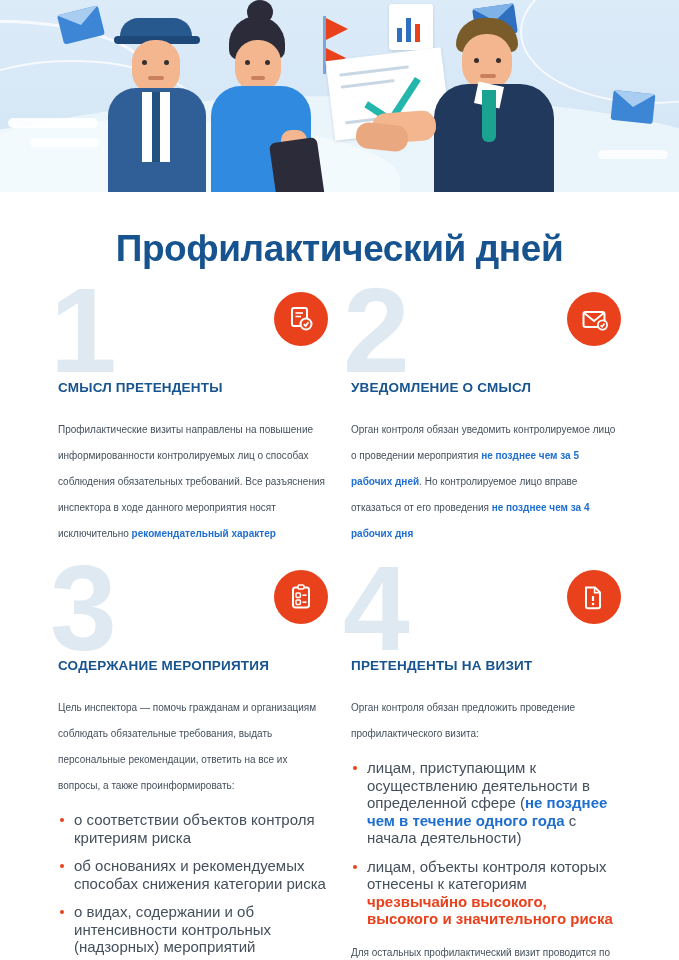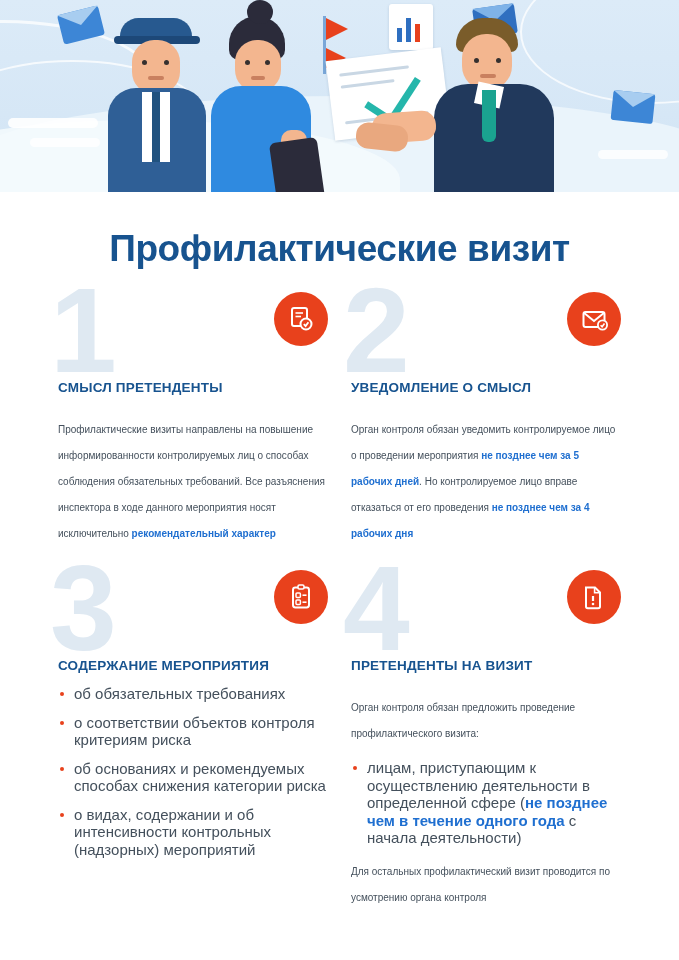--- a/index.html
+++ b/index.html
@@ -274,21 +274,21 @@
       <div style="position:absolute;left:50px;top:54px;width:16px;height:4px;background:#c9805f;border-radius:3px;"></div>
       <div style="position:absolute;left:4px;top:64px;width:120px;height:116px;background:#21395c;border-radius:34px 34px 0 0;"></div>
       <div style="position:absolute;left:46px;top:64px;width:26px;height:22px;background:#ffffff;transform:rotate(12deg);"></div>
       <div style="position:absolute;left:52px;top:70px;width:14px;height:52px;background:#1aa390;border-radius:0 0 6px 6px;"></div>
     </div>
 
     <div class="skin" style="position:absolute;left:372px;top:112px;width:64px;height:30px;border-radius:14px;transform:rotate(-4deg);"></div>
     <div class="skin" style="position:absolute;left:356px;top:124px;width:52px;height:26px;border-radius:12px;transform:rotate(6deg);background:#e9a87f;"></div>
   </div>
 
-  <div class="title">Профилактические визит</div>
+  <div class="title">Профилактический дней</div>
 
   <div class="grid">
 
     <div class="cell" style="left:0px;top:0px;">
       <div class="big-num">1</div>
       <div class="icon-circle">
         <svg width="28" height="28" viewBox="0 0 28 28" aria-hidden="true">
           <rect x="5" y="3" width="15" height="18" rx="2" fill="none" stroke="#ffffff" stroke-width="2"></rect>
           <line x1="8.5" y1="8" x2="16" y2="8" stroke="#ffffff" stroke-width="1.6"></line>
           <line x1="8.5" y1="11.5" x2="14" y2="11.5" stroke="#ffffff" stroke-width="1.6"></line>
@@ -324,22 +324,24 @@
         <svg width="28" height="28" viewBox="0 0 28 28" aria-hidden="true">
           <rect x="6" y="4.5" width="16" height="20" rx="2.4" fill="none" stroke="#ffffff" stroke-width="2"></rect>
           <rect x="11" y="2" width="6" height="4" rx="1.4" fill="#e8411c" stroke="#ffffff" stroke-width="1.6"></rect>
           <rect x="9" y="10" width="4.4" height="4.4" rx="1" fill="none" stroke="#ffffff" stroke-width="1.5"></rect>
           <rect x="9" y="17" width="4.4" height="4.4" rx="1" fill="none" stroke="#ffffff" stroke-width="1.5"></rect>
           <line x1="15.5" y1="12.2" x2="19.5" y2="12.2" stroke="#ffffff" stroke-width="1.6"></line>
           <line x1="15.5" y1="19.2" x2="19.5" y2="19.2" stroke="#ffffff" stroke-width="1.6"></line>
         </svg>
       </div>
       <div class="cell-head">СОДЕРЖАНИЕ МЕРОПРИЯТИЯ</div>
+      <div class="cell-body">
+        <span>Цель инспектора — помочь гражданам и организациям соблюдать обязательные требования, выдать персональные рекомендации, ответить на все их вопросы, а также проинформировать:</span>
+      </div>
       <ul class="bullets">
-        <li><span>об обязательных требованиях</span></li>
         <li><span>о соответствии объектов контроля критериям риска</span></li>
         <li><span>об основаниях и рекомендуемых способах снижения категории риска</span></li>
         <li><span>о видах, содержании и об интенсивности контрольных (надзорных) мероприятий</span></li>
       </ul>
     </div>
 
     <div class="cell" style="left:293px;top:278px;">
       <div class="big-num">4</div>
       <div class="icon-circle">
         <svg width="28" height="28" viewBox="0 0 28 28" aria-hidden="true">
@@ -348,20 +350,21 @@
           <line x1="13" y1="13" x2="13" y2="18" stroke="#ffffff" stroke-width="2.2"></line>
           <circle cx="13" cy="21" r="1.3" fill="#ffffff"></circle>
         </svg>
       </div>
       <div class="cell-head">ПРЕТЕНДЕНТЫ НА ВИЗИТ</div>
       <div class="cell-body">
         <span>Орган контроля обязан предложить проведение профилактического визита:</span>
       </div>
       <ul class="bullets">
         <li><span>лицам, приступающим к осуществлению деятельности в определенной сфере (</span><span class="hl-blue">не позднее чем в течение одного года</span><span> с начала деятельности)</span></li>
+        <li><span>лицам, объекты контроля которых отнесены к категориям </span><span class="hl-red">чрезвычайно высокого, высокого и значительного риска</span></li>
       </ul>
       <div class="cell-body after-list">
         <span>Для остальных профилактический визит проводится по усмотрению органа контроля</span>
       </div>
     </div>
 
   </div>
 </div>
 
 </body></html>

